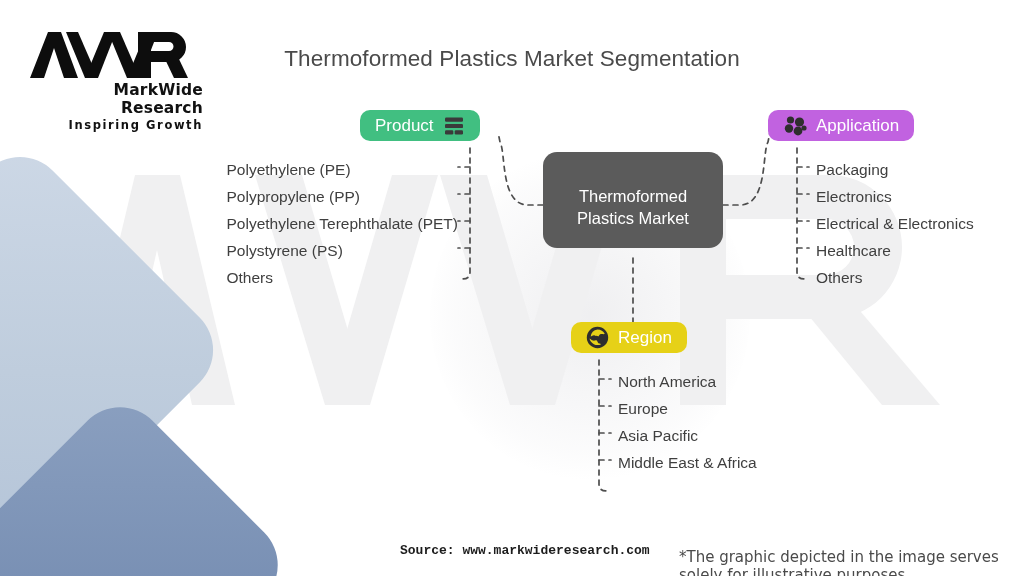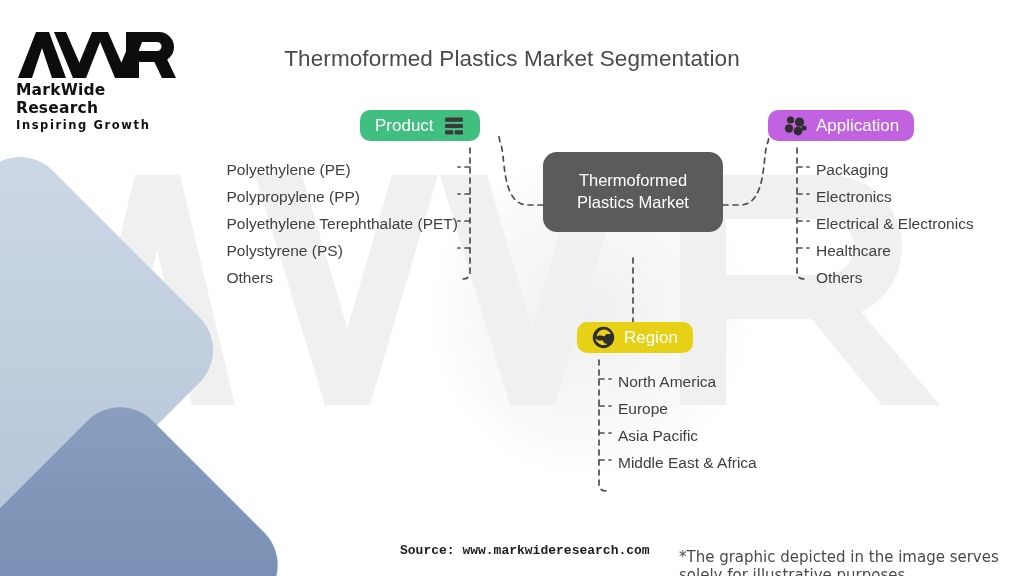--- a/index.html
+++ b/index.html
@@ -57,24 +57,24 @@
     top: 150px;
     width: 320px;
     height: 330px;
     border-radius: 50%;
     background: radial-gradient(circle, rgba(236,236,238,0.85) 0%, rgba(247,247,248,0.45) 60%, rgba(255,255,255,0) 72%);
   }
 
   
   .logo {
     position: absolute;
-    left: 16px;
+    left: 28px;
     top: 30px;
     width: 175px;
-    text-align: left;
+    text-align: right;
   }
   .logo-mark { display: block; }
   .logo-name {
     font-size: 15.5px;
     font-weight: 700;
     letter-spacing: 0.2px;
     color: #111111;
     margin-top: 1px;
     font-family: "DejaVu Sans", sans-serif;
   }
@@ -105,21 +105,21 @@
     left: 0;
     top: 0;
   }
 
   
   .center-node {
     position: absolute;
     left: 543px;
     top: 152px;
     width: 180px;
-    height: 80px;
+    height: 96px;
     background: #5b5b5b;
     border-radius: 14px;
     color: #ffffff;
     display: flex;
     align-items: flex-end;
     justify-content: center;
     padding-bottom: 18px;
     box-sizing: border-box;
     text-align: center;
     font-size: 16.5px;
@@ -133,21 +133,21 @@
     display: flex;
     align-items: center;
     gap: 9px;
     padding: 0 15px;
     box-sizing: border-box;
     color: #ffffff;
     font-size: 17px;
   }
   .badge.product  { left: 360px; top: 110px; background: #41bf81; }
   .badge.application { left: 768px; top: 110px; background: #c162e0; }
-  .badge.region   { left: 571px; top: 322px; background: #e6d117; margin-left: 6px; }
+  .badge.region   { left: 571px; top: 322px; background: #e6d117; }
 
   .badge-icon { display: flex; align-items: center; }
 
   
   .branch-list {
     position: absolute;
     font-size: 15.5px;
     color: #3f3f3f;
     line-height: 27px;
   }

